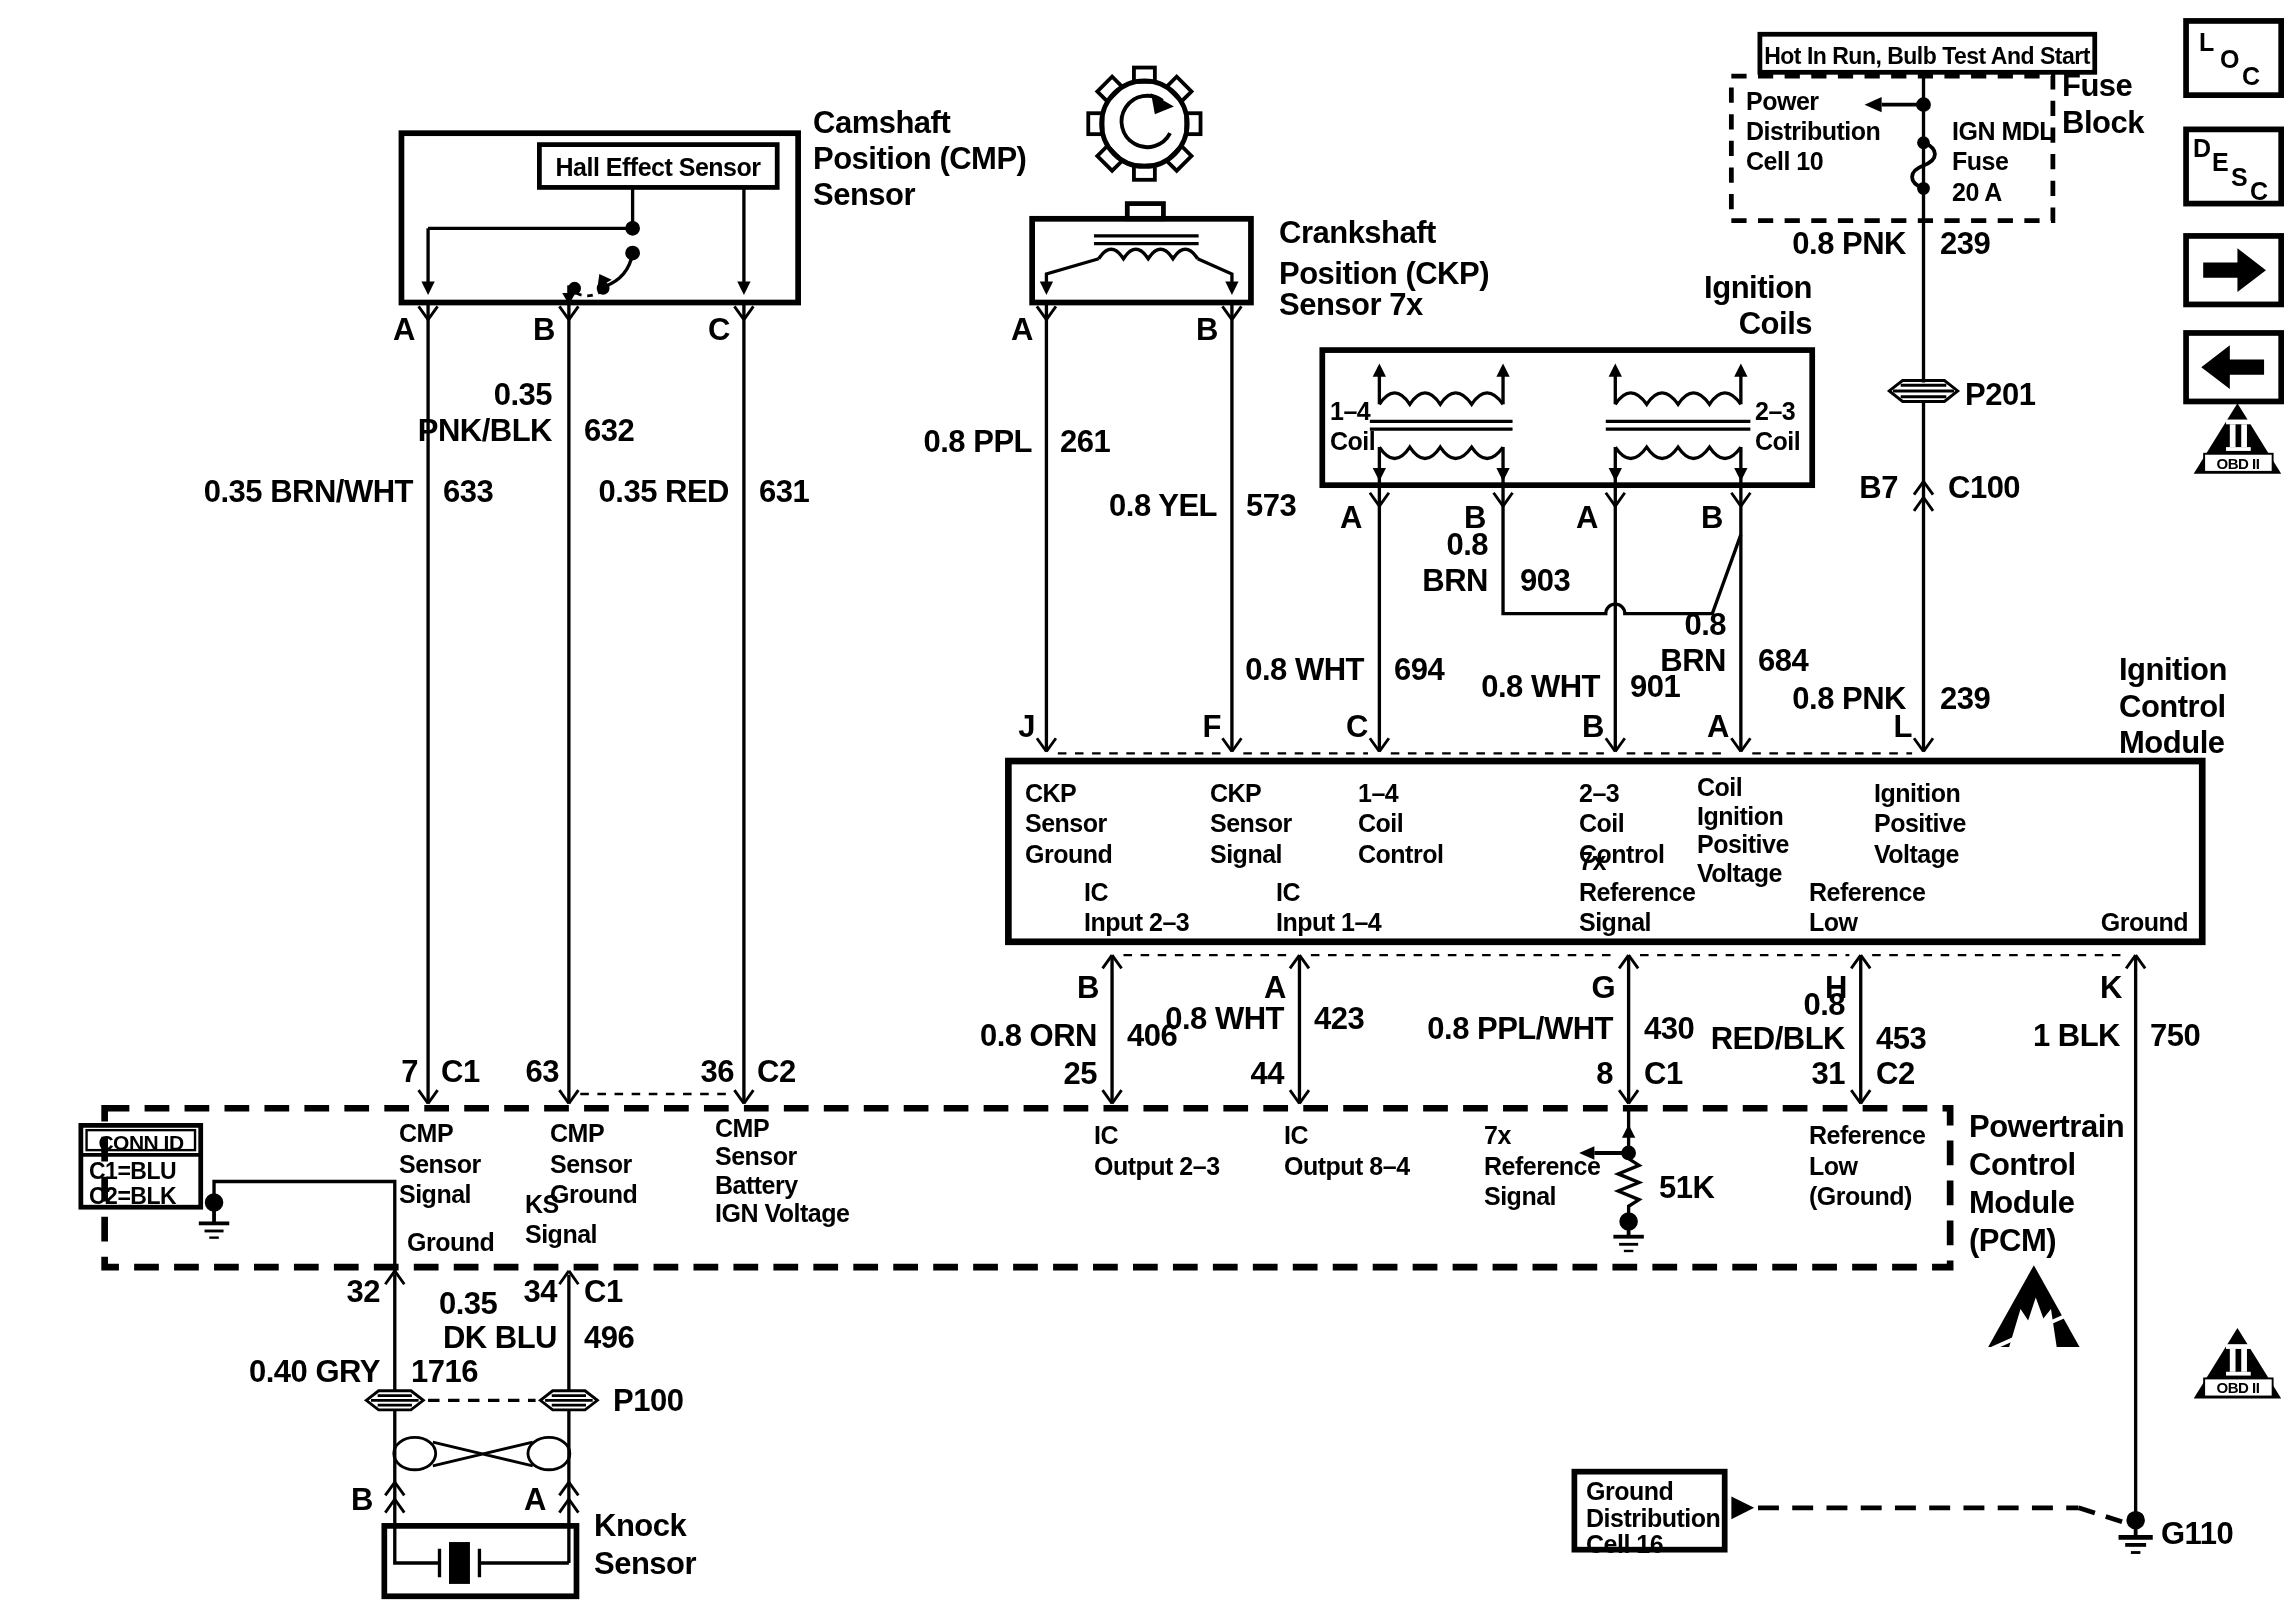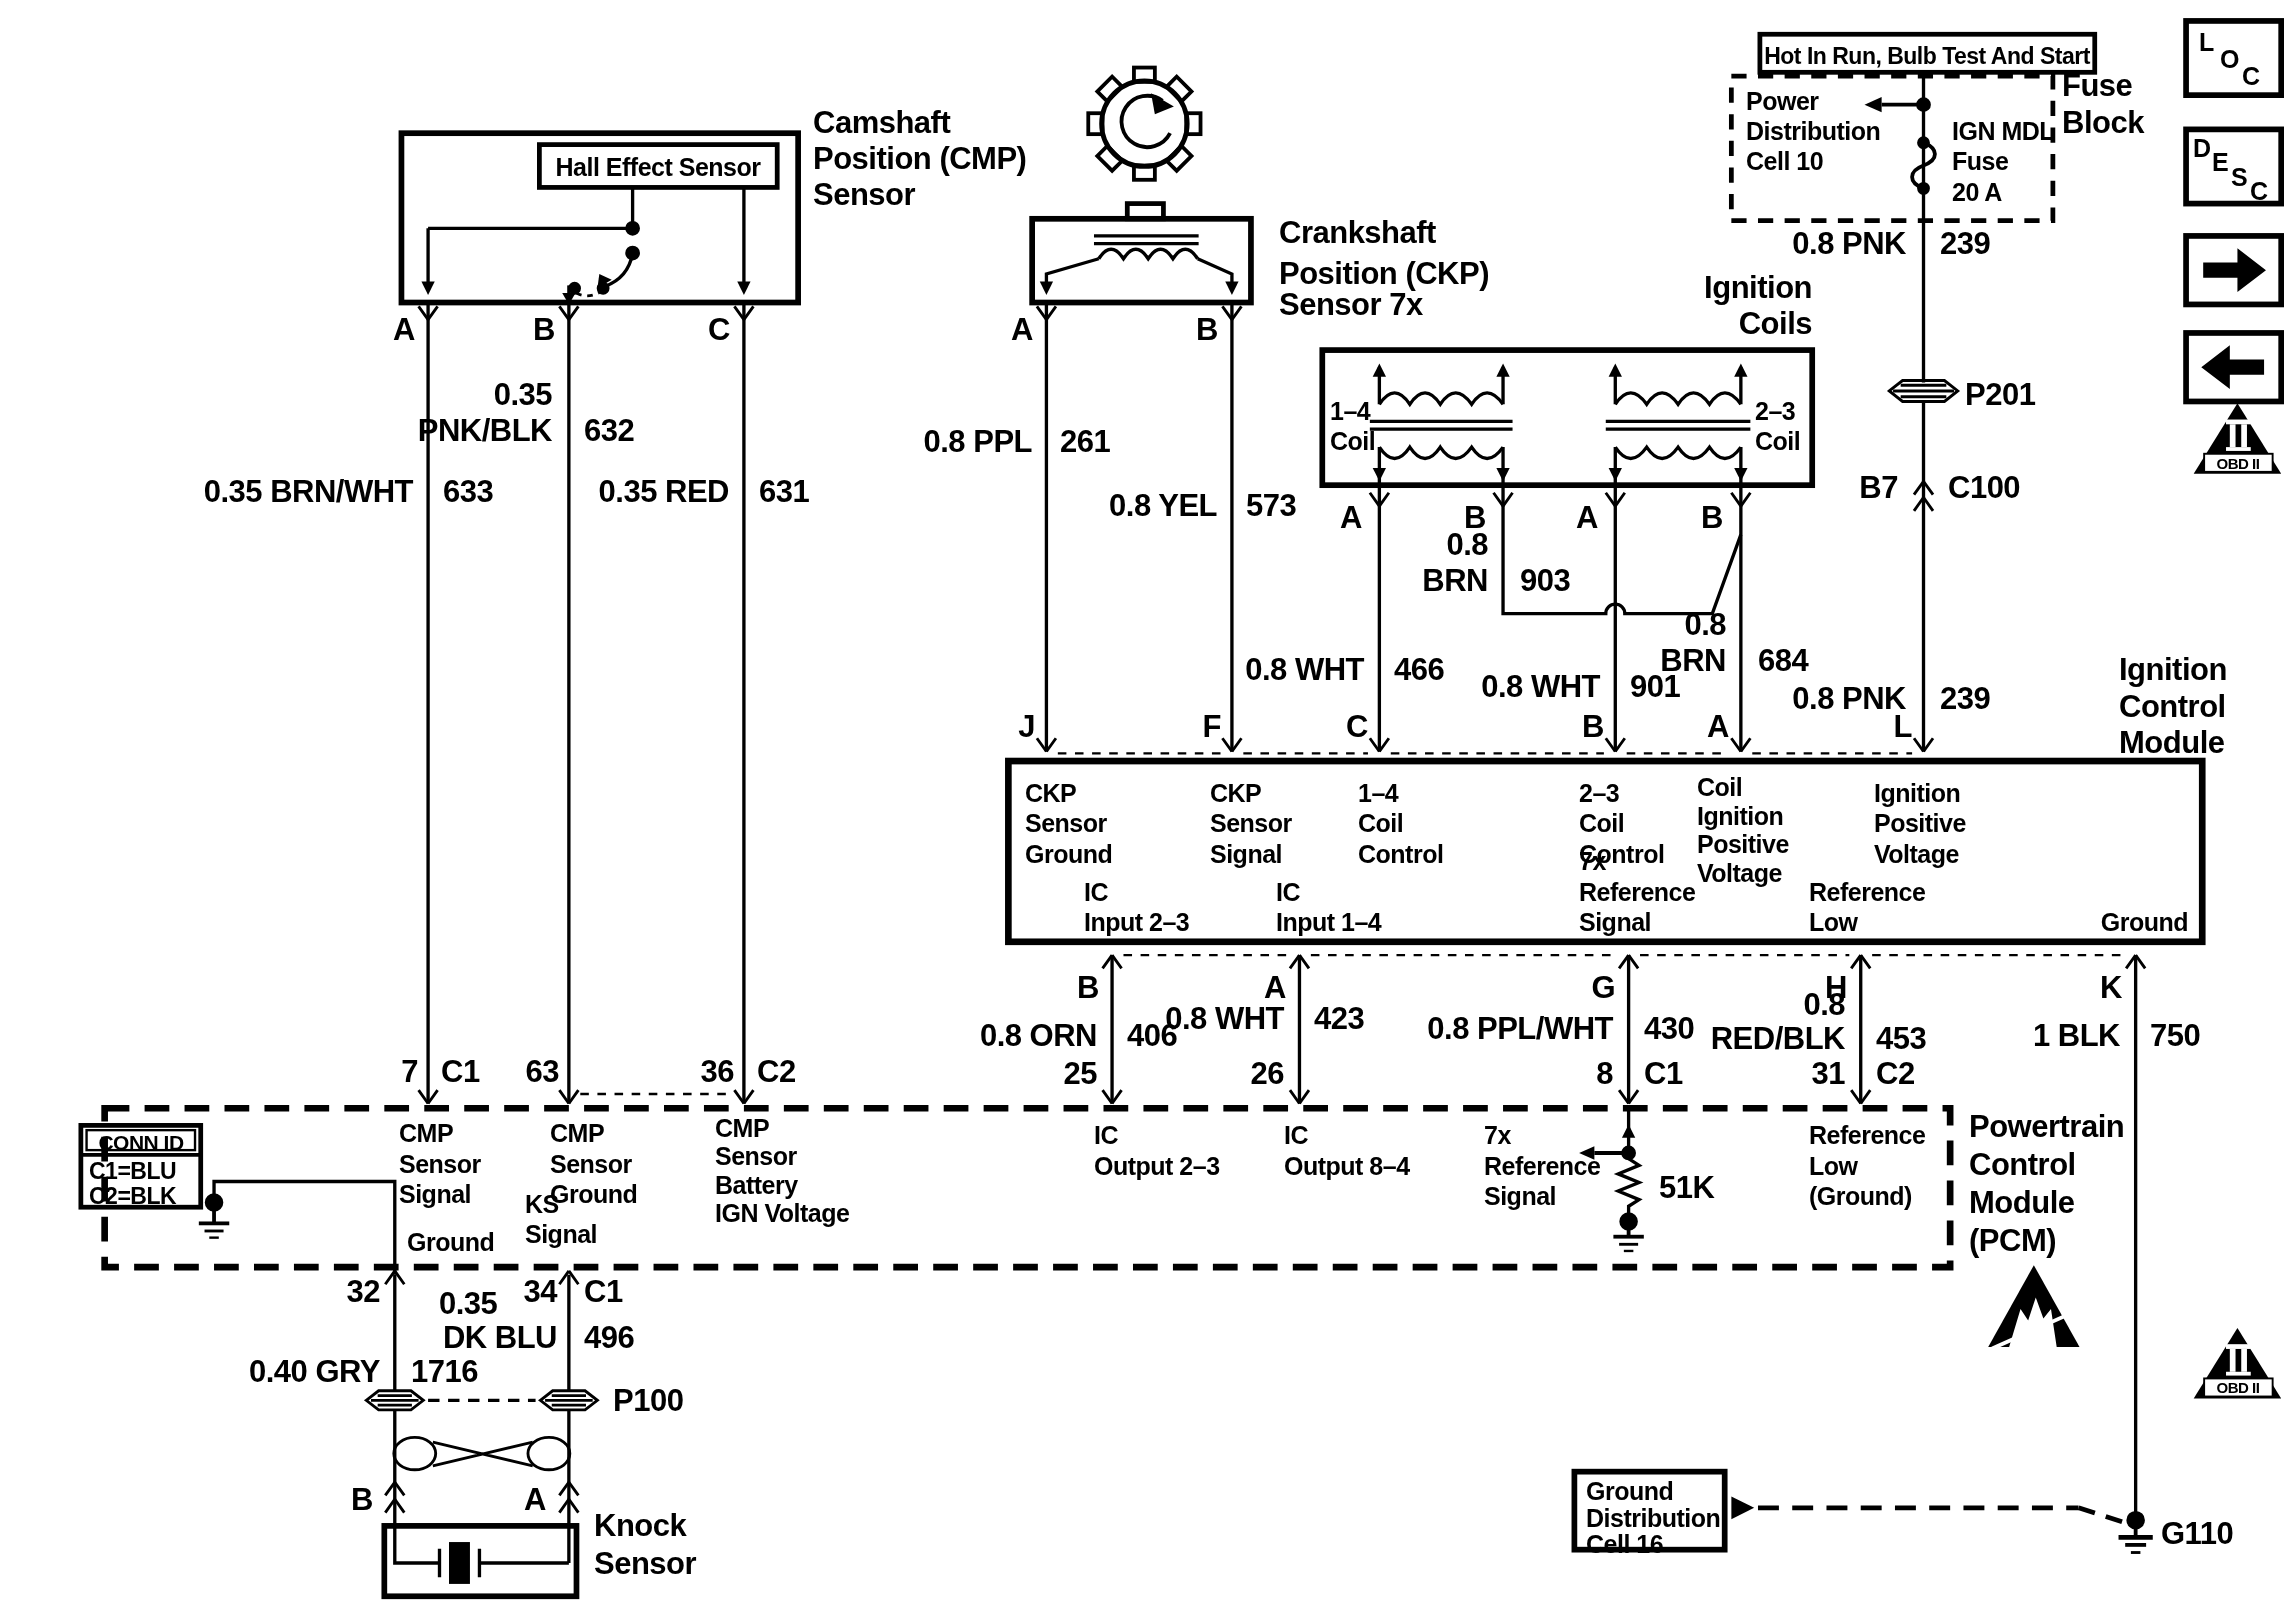--- a/index.html
+++ b/index.html
@@ -308,21 +308,21 @@
 <div class="t r" style="left:1486px;top:502px">B</div>
 <div class="t r" style="left:1598px;top:502px">A</div>
 <div class="t r" style="left:1723px;top:502px">B</div>
 <div class="t r" style="left:1488px;top:529px">0.8</div>
 <div class="t r" style="left:1488px;top:565px">BRN</div>
 <div class="t" style="left:1520px;top:565px">903</div>
 <div class="t r" style="left:1726px;top:609px">0.8</div>
 <div class="t r" style="left:1726px;top:645px">BRN</div>
 <div class="t" style="left:1758px;top:645px">684</div>
 <div class="t r" style="left:1364px;top:654px">0.8 WHT</div>
-<div class="t" style="left:1394px;top:654px">466</div>
+<div class="t" style="left:1394px;top:654px">694</div>
 <div class="t r" style="left:1600px;top:671px">0.8 WHT</div>
 <div class="t" style="left:1630px;top:671px">901</div>
 
 <div class="t" style="left:2119px;top:654px">Ignition</div>
 <div class="t" style="left:2119px;top:691px">Control</div>
 <div class="t" style="left:2119px;top:727px">Module</div>
 <div class="t r" style="left:1035px;top:711px">J</div>
 <div class="t r" style="left:1221px;top:711px">F</div>
 <div class="t r" style="left:1368px;top:711px">C</div>
 <div class="t r" style="left:1604px;top:711px">B</div>
@@ -361,21 +361,21 @@
 <div class="t r" style="left:1099px;top:972px">B</div>
 <div class="t r" style="left:1286px;top:972px">A</div>
 <div class="t r" style="left:1615px;top:972px">G</div>
 <div class="t r" style="left:1847px;top:972px">H</div>
 <div class="t r" style="left:2122px;top:972px">K</div>
 <div class="t r" style="left:1097px;top:1020px">0.8 ORN</div>
 <div class="t" style="left:1127px;top:1020px">406</div>
 <div class="t r" style="left:1097px;top:1058px">25</div>
 <div class="t r" style="left:1284px;top:1003px">0.8 WHT</div>
 <div class="t" style="left:1314px;top:1003px">423</div>
-<div class="t r" style="left:1284px;top:1058px">26</div>
+<div class="t r" style="left:1284px;top:1058px">44</div>
 <div class="t r" style="left:1613px;top:1013px">0.8 PPL/WHT</div>
 <div class="t" style="left:1644px;top:1013px">430</div>
 <div class="t r" style="left:1613px;top:1058px">8</div>
 <div class="t" style="left:1644px;top:1058px">C1</div>
 <div class="t r" style="left:1845px;top:989px">0.8</div>
 <div class="t r" style="left:1845px;top:1023px">RED/BLK</div>
 <div class="t" style="left:1876px;top:1023px">453</div>
 <div class="t r" style="left:1845px;top:1058px">31</div>
 <div class="t" style="left:1876px;top:1058px">C2</div>
 <div class="t r" style="left:2120px;top:1020px">1 BLK</div>

